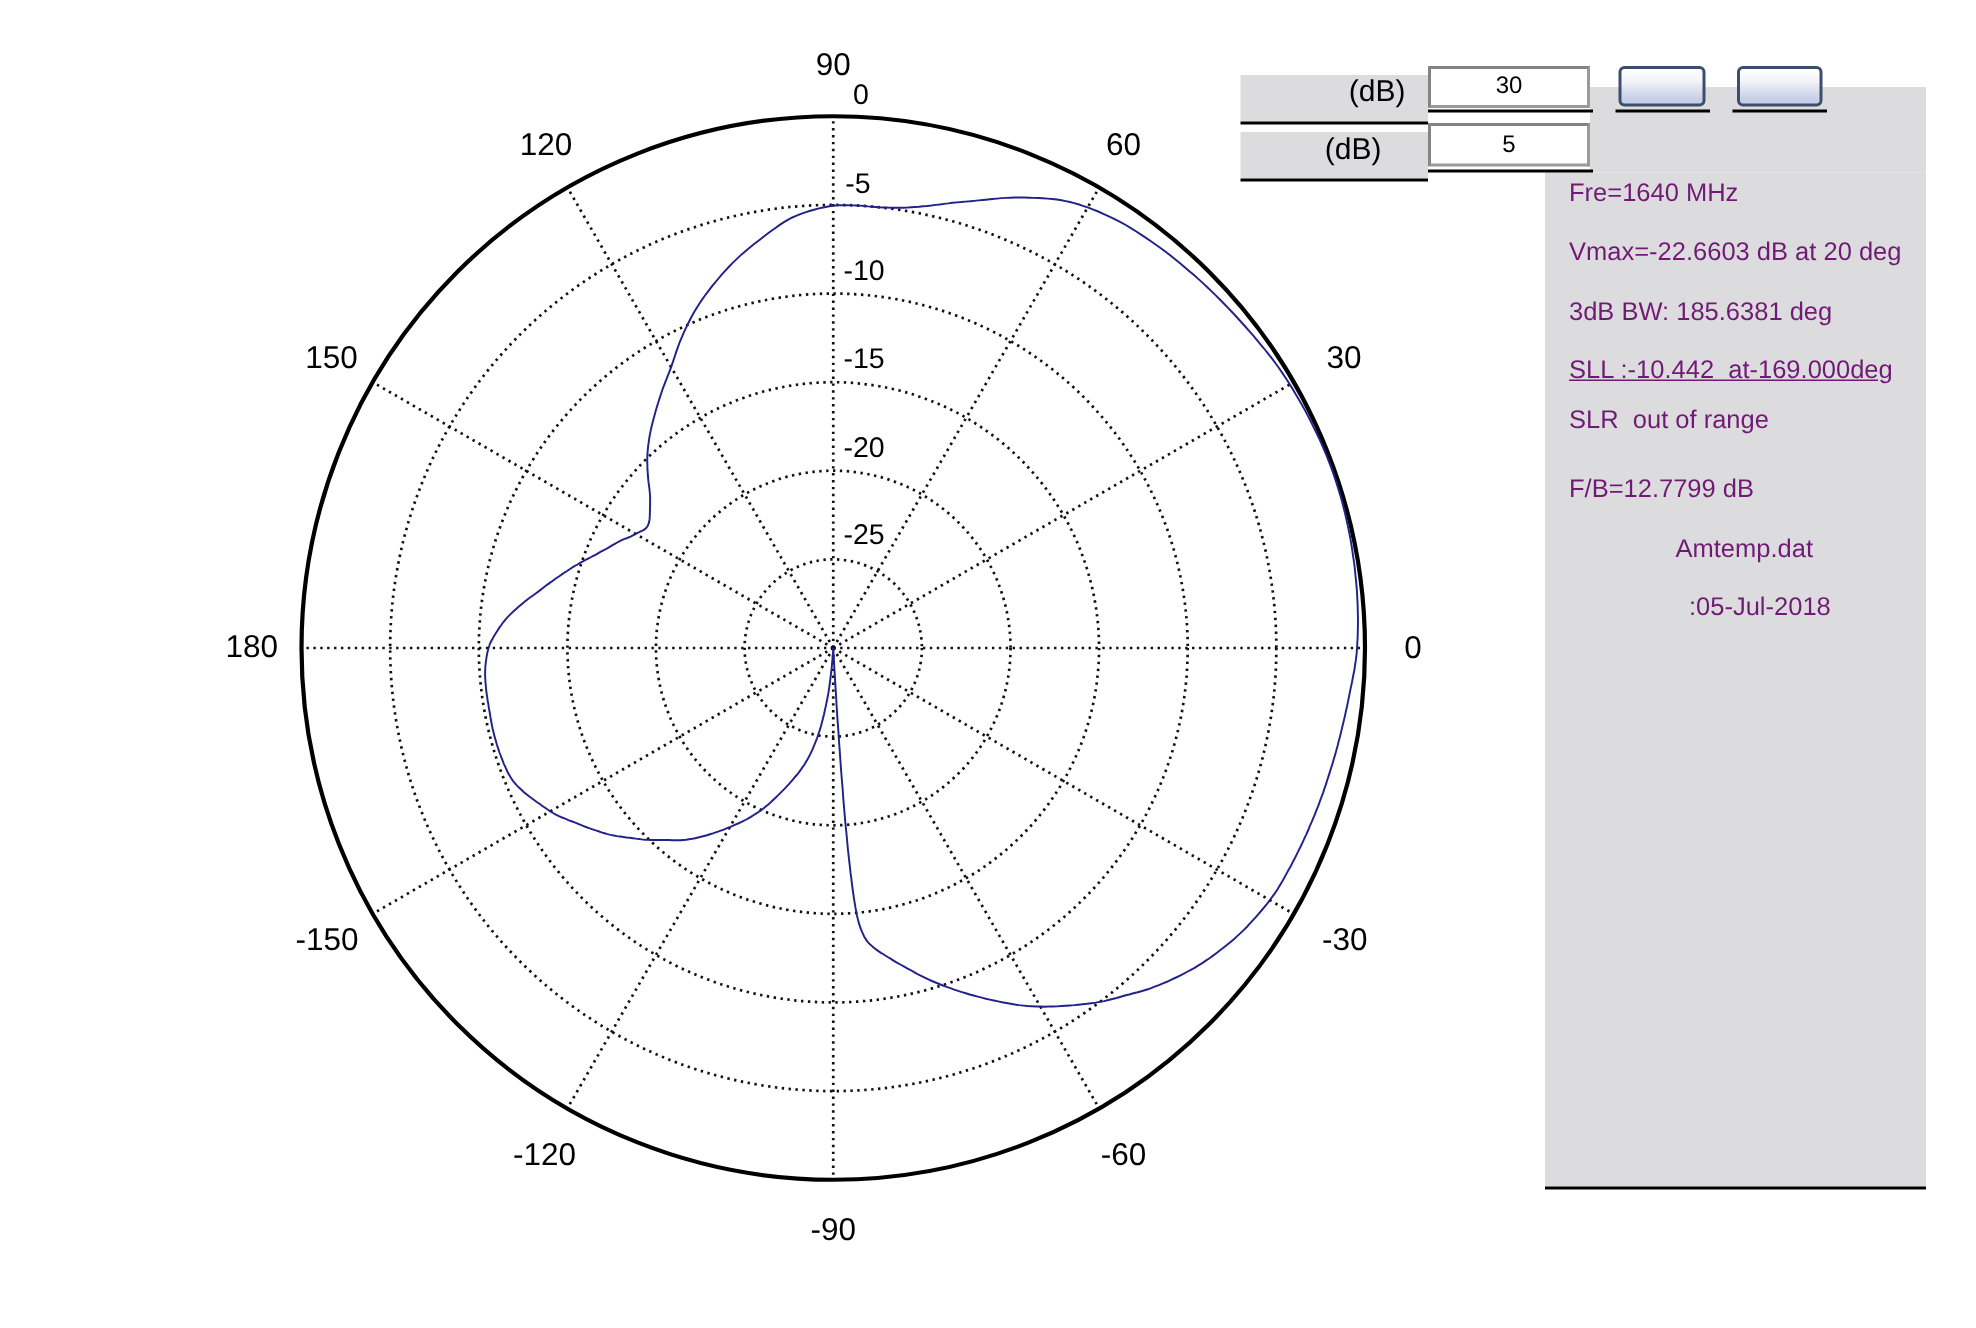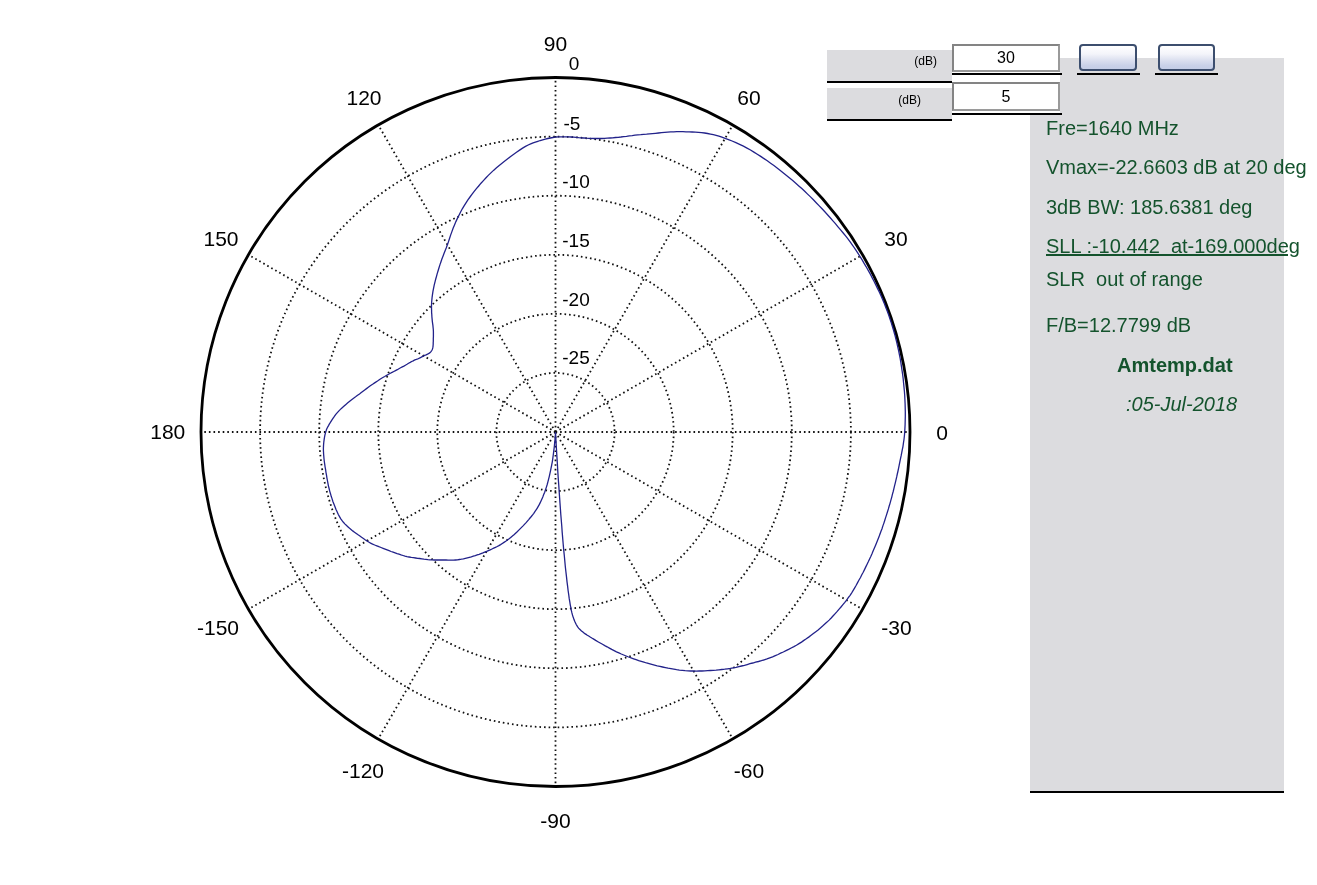--- a/index.html
+++ b/index.html
@@ -1,21 +1,21 @@
 <!DOCTYPE html>
 <html><head><meta charset="utf-8"><style>
 * { margin:0; padding:0; box-sizing:border-box; }
 html,body { width:1317px; height:885px; background:#fff; font-family:"Liberation Sans", sans-serif; overflow:hidden; }
 .abs { position:absolute; }
 .grey { background:#dcdcdf; }
 .blk { background:#000; height:2px; }
-.lbl { font-size:12px; color:#000; text-align:right; line-height:17px; }
+.lbl { font-size:20px; color:#000; text-align:right; line-height:17px; }
 .inp { background:#fff; border:2px solid #9a9a9a; border-top-color:#848484; border-left-color:#848484; font-size:16px; display:flex; align-items:center; justify-content:center; }
 .btn { border:2px solid #3c4e6e; border-radius:4px; background:linear-gradient(#ffffff 0%,#f3f4fa 35%,#dde1f0 60%,#c9d1e8 85%,#c4cde6 100%); }
-.ptx { font-size:20px; line-height:17px; color:#14532d; white-space:pre; }
+.ptx { font-size:17px; line-height:17px; color:#701a75; white-space:pre; }
 </style></head>
 <body>
 <div class="abs grey" style="left:1060px; top:58px; width:224px; height:57px;"></div>
 <div class="abs grey" style="left:1030px; top:115px; width:254px; height:676px;"></div>
 <div class="abs blk" style="left:1030px; top:791px; width:254px;"></div>
 
 <div class="abs grey" style="left:827px; top:50px; width:125px; height:31px;"></div>
 <div class="abs blk" style="left:827px; top:81px; width:125px;"></div>
 <div class="abs grey" style="left:827px; top:88px; width:125px; height:31px;"></div>
 <div class="abs blk" style="left:827px; top:119px; width:125px;"></div>
@@ -31,22 +31,22 @@
 <div class="abs blk" style="left:1077px; top:73px; width:63px;"></div>
 <div class="abs btn" style="left:1158px; top:44px; width:57px; height:27px;"></div>
 <div class="abs blk" style="left:1155px; top:73px; width:63px;"></div>
 
 <div class="abs ptx" style="left:1046px; top:119.5px;">Fre=1640 MHz</div>
 <div class="abs ptx" style="left:1046px; top:159px;">Vmax=-22.6603 dB at 20 deg</div>
 <div class="abs ptx" style="left:1046px; top:198.5px;">3dB BW: 185.6381 deg</div>
 <div class="abs ptx" style="left:1046px; top:238px;text-decoration:underline;">SLL :-10.442  at-169.000deg</div>
 <div class="abs ptx" style="left:1046px; top:271px;text-align:right;">SLR  out of range</div>
 <div class="abs ptx" style="left:1046px; top:317px;">F/B=12.7799 dB</div>
-<div class="abs ptx" style="left:1117px; top:356.5px;font-weight:bold;">Amtemp.dat</div>
-<div class="abs ptx" style="left:1126px; top:396px;font-style:italic;">:05-Jul-2018</div>
+<div class="abs ptx" style="left:1117px; top:356.5px;">Amtemp.dat</div>
+<div class="abs ptx" style="left:1126px; top:396px;">:05-Jul-2018</div>
 
 <svg class="abs" style="left:0; top:0;" width="1317" height="885" viewBox="0 0 1317 885">
 <circle cx="555.5" cy="432.0" r="59.1" fill="none" stroke="#111" stroke-width="1.8" stroke-dasharray="1.6 3"></circle>
 <circle cx="555.5" cy="432.0" r="118.2" fill="none" stroke="#111" stroke-width="1.8" stroke-dasharray="1.6 3"></circle>
 <circle cx="555.5" cy="432.0" r="177.2" fill="none" stroke="#111" stroke-width="1.8" stroke-dasharray="1.6 3"></circle>
 <circle cx="555.5" cy="432.0" r="236.3" fill="none" stroke="#111" stroke-width="1.8" stroke-dasharray="1.6 3"></circle>
 <circle cx="555.5" cy="432.0" r="295.4" fill="none" stroke="#111" stroke-width="1.8" stroke-dasharray="1.6 3"></circle>
 <line x1="555.5" y1="432.0" x2="910.0" y2="432.0" stroke="#111" stroke-width="1.8" stroke-dasharray="1.6 3"></line>
 <line x1="555.5" y1="432.0" x2="862.5" y2="254.8" stroke="#111" stroke-width="1.8" stroke-dasharray="1.6 3"></line>
 <line x1="555.5" y1="432.0" x2="732.8" y2="125.0" stroke="#111" stroke-width="1.8" stroke-dasharray="1.6 3"></line>

